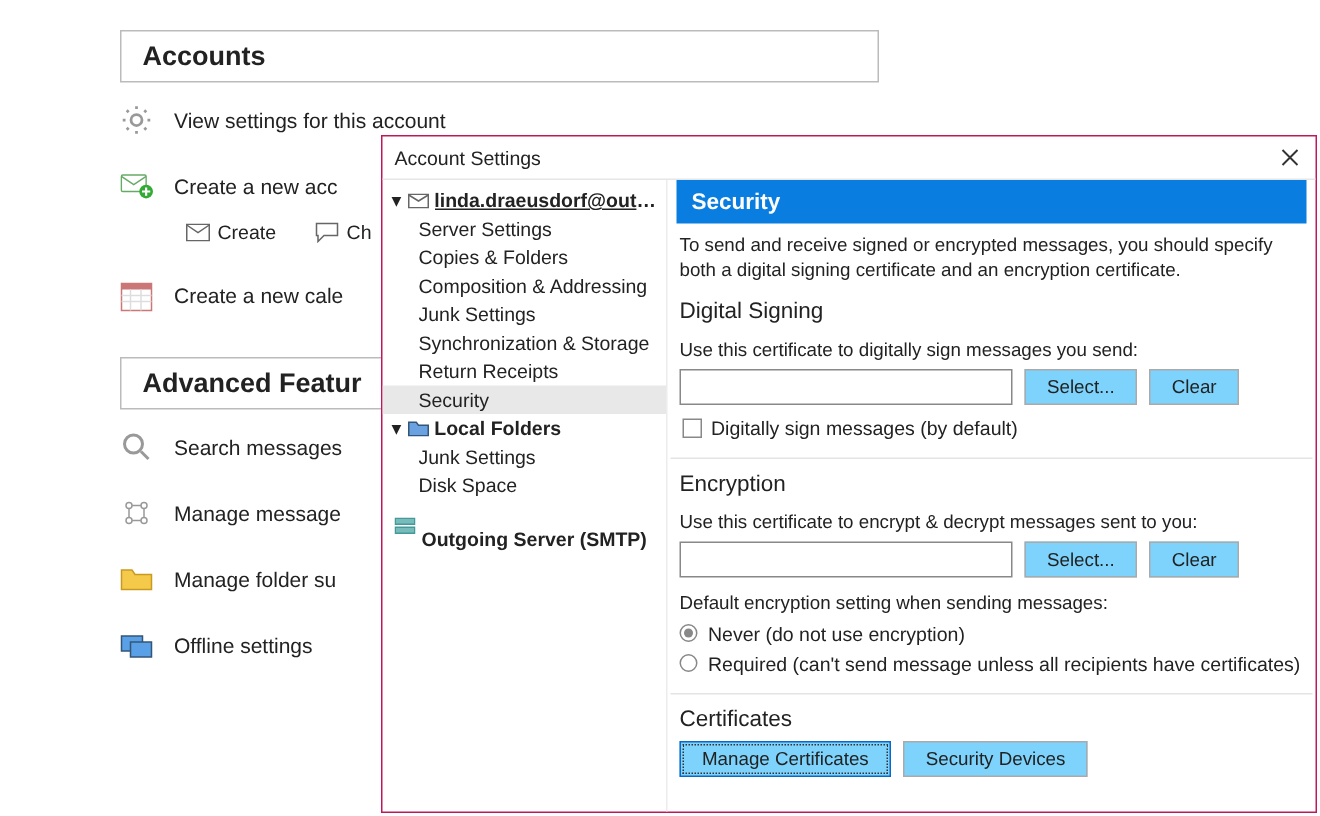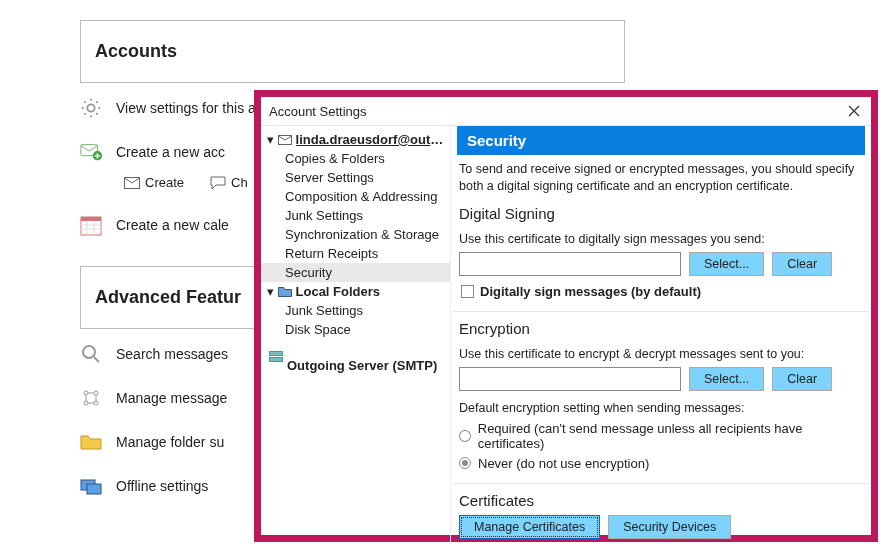--- a/index.html
+++ b/index.html
@@ -2,40 +2,40 @@
 <html><head>
 <meta charset="utf-8">
 <style>
 * { box-sizing: border-box; margin: 0; padding: 0; font-family: "Segoe UI", Tahoma, sans-serif; font-size: 13px; color: #222; }
 body { background: #fff; position: relative; width: 880px; height: 544px; overflow: hidden; }
 
 .background { padding: 10px 30px 10px 80px; }
 
 .section-header {
   border: 1px solid #bbb;
-  padding: 20px 14px;
+  padding: 6px 14px;
   font-size: 18px;
   font-weight: 600;
   margin: 10px 0 14px 0;
-  width: 545px;
+  width: 506px;
 }
 
 .bg-row { display: flex; align-items: center; gap: 14px; margin: 10px 0 22px 0; }
 .bg-icon { width: 22px; height: 22px; display: inline-flex; align-items: center; justify-content: center; }
 .bg-text { font-size: 14px; }
 
 .bg-subrow { margin-left: 44px; display: flex; gap: 26px; margin-top: -10px; margin-bottom: 24px; }
 .bg-subitem { display: flex; align-items: center; gap: 5px; font-size: 13px; }
 
 .dialog {
   position: absolute;
   left: 254px; top: 90px;
   width: 624px; height: 452px;
   background: #fff;
-  border: 7px solid #be185d;
+  border: 1px solid #be185d;
   display: flex; flex-direction: column;
 }
 .dialog-title {
   display: flex; justify-content: space-between; align-items: center;
   padding: 5px 8px 5px 8px;
   font-size: 12px;
 }
 .dialog-close { width: 18px; height: 18px; display:flex;align-items:center;justify-content:center; cursor: pointer; }
 .dialog-body { flex: 1; display: flex; border-top: 1px solid #e6e6e6; }
 
@@ -60,21 +60,21 @@
 .group-label { font-size: 15px; margin-bottom: 4px; }
 .group-rule { border-top: 1px solid #e4e4e4; margin: 8px -4px; }
 .hint { font-size: 12.5px; margin: 10px 0 6px 0; }
 
 .row { display: flex; align-items: center; gap: 8px; margin: 4px 0; }
 .cert-input { width: 222px; height: 24px; border: 1px solid #888; background:#fff; }
 .btn {
   height: 24px; padding: 0 14px; border: 1px solid #aaa;
   background: #7dd3fc; cursor: pointer; font-size: 12.5px;
 }
-.checkbox-row { display:flex; align-items:center; gap:6px; margin:8px 0 2px 2px; font-size:12.5px;font-weight:bold;}
+.checkbox-row { display:flex; align-items:center; gap:6px; margin:8px 0 2px 2px; font-size:12.5px;}
 .checkbox-box { width:13px;height:13px;border:1px solid #888;background:#fff;}
 .radio-row { display:flex; align-items:center; gap:7px; margin:5px 0; font-size:12.5px; color:#666;}
 .radio-circle { width:12px;height:12px;border:1px solid #888;border-radius:50%;background:#fff;position:relative;}
 .radio-circle.on::after{content:"";position:absolute;left:2px;top:2px;width:6px;height:6px;border-radius:50%;background:#888;}
 .cert-buttons { display:flex; gap:8px; margin-top:6px;}
 .btn.primary { border:1px solid #0a68c9; outline:1px dotted #333; outline-offset:-3px;}
 
 svg { display:block; }
 </style>
 </head>
@@ -203,24 +203,24 @@
         <span>▾</span>
         <span>
             <svg width="14" height="10" viewBox="0 0 14 10">
               <rect x="0.5" y="0.5" width="13" height="9" fill="#fff" stroke="#666"></rect>
               <path d="M0.5 1l6.5 4 6.5-4" fill="none" stroke="#666"></path>
             </svg>
           </span>
         <span class="lbl tree-account">linda.draeusdorf@outloo...</span>
       </div>
       <div class="tree-node tree-sub">
+          <span class="lbl">Server Settings</span>
+        </div>
+      <div class="tree-node tree-sub">
           <span class="lbl">Copies &amp; Folders</span>
-        </div>
-      <div class="tree-node tree-sub">
-          <span class="lbl">Server Settings</span>
         </div>
       <div class="tree-node tree-sub">
           <span class="lbl">Composition &amp; Addressing</span>
         </div>
       <div class="tree-node tree-sub">
           <span class="lbl">Junk Settings</span>
         </div>
       <div class="tree-node tree-sub">
           <span class="lbl">Synchronization &amp; Storage</span>
         </div>
@@ -281,26 +281,26 @@
       <div class="group">
         <div class="group-label">Encryption</div>
         <div class="hint">Use this certificate to encrypt &amp; decrypt messages sent to you:</div>
         <div class="row">
           <input class="cert-input" style="">
           <button class="btn">Select...</button>
           <button class="btn">Clear</button>
         </div>
         <div class="hint" style="margin-top:10px;">Default encryption setting when sending messages:</div>
         <div class="radio-row">
+          <span class="radio-circle on"></span>
+          <span>Never (do not use encryption)</span>
+        </div>
+        <div class="radio-row">
           <span class="radio-circle"></span>
           <span>Required (can't send message unless all recipients have certificates)</span>
-        </div>
-        <div class="radio-row">
-          <span class="radio-circle on"></span>
-          <span>Never (do not use encryption)</span>
         </div>
       </div>
 
       <div class="group-rule"></div>
 
       <div class="group">
         <div class="group-label">Certificates</div>
         <div class="cert-buttons">
           <button class="btn primary">Manage Certificates</button>
           <button class="btn">Security Devices</button>

